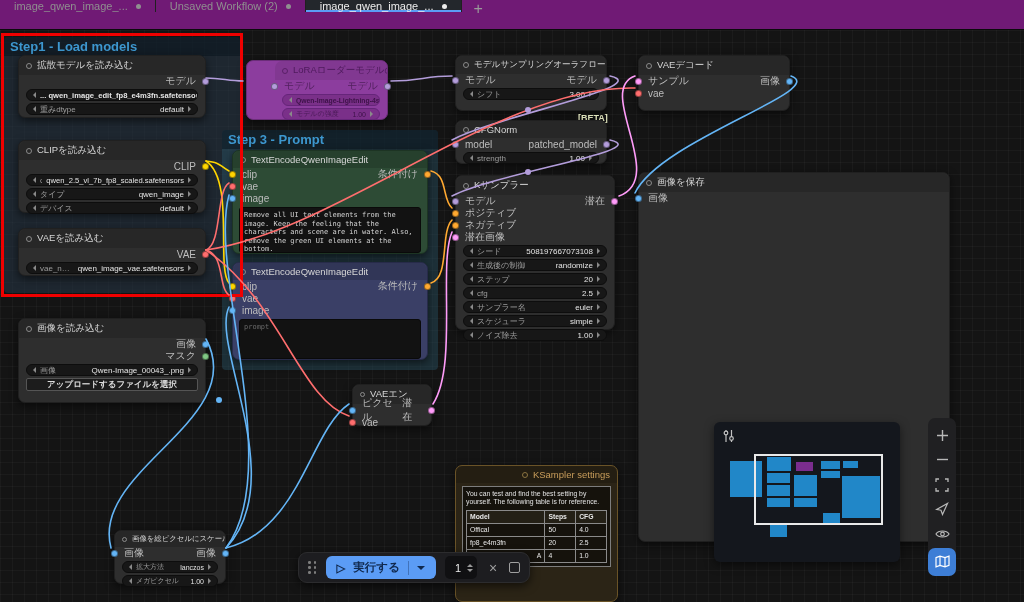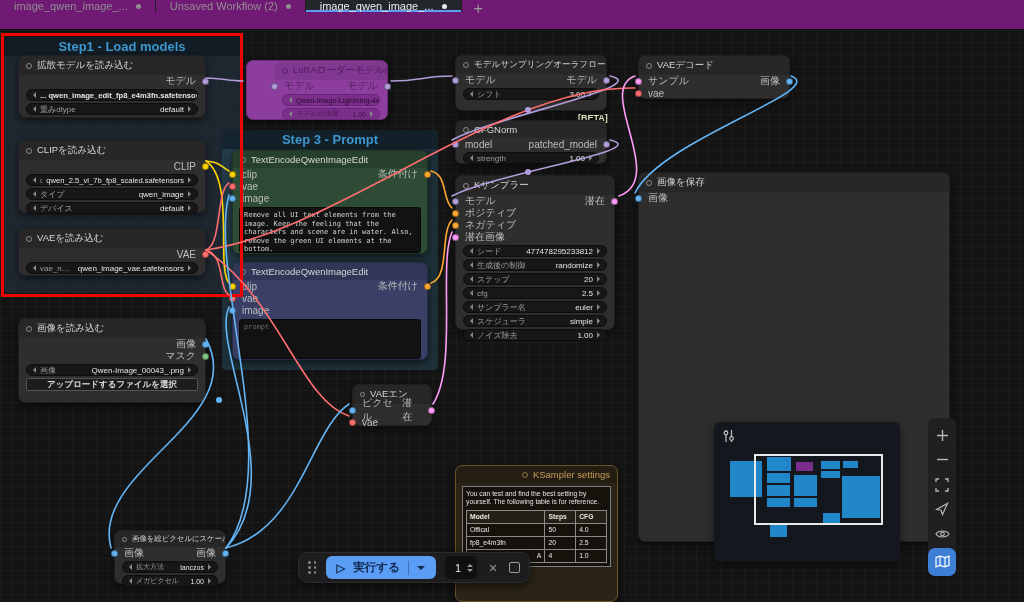--- a/index.html
+++ b/index.html
@@ -19,21 +19,21 @@
   .tab-add { display:flex; align-items:center; padding:0 12px; color:#9a9a9a; font-size:16px; cursor:pointer; }
   
   .canvas { position:absolute; top:30px; left:0; right:0; bottom:0;
     background-image:
       linear-gradient(rgba(255,255,255,0.03) 1px, transparent 1px),
       linear-gradient(90deg, rgba(255,255,255,0.03) 1px, transparent 1px);
     background-size:12px 12px; }
   
   .group { position:absolute; border-radius:4px; z-index:1; }
   .group-title { font-size:13px; font-weight:bold; color:#3d97cf; padding:2px 6px;
-    background:rgba(10,20,30,0.55); border-radius:4px 4px 0 0; white-space:nowrap; overflow:hidden;text-align:center; }
+    background:rgba(10,20,30,0.55); border-radius:4px 4px 0 0; white-space:nowrap; overflow:hidden; }
   .g-blue  { background:rgba(40,58,76,0.50); }
   .g-teal  { background:rgba(42,88,108,0.42); }
   
   .annotation { position:absolute; border:3px solid #f00000; z-index:4; pointer-events:none; }
   
   .node { position:absolute; background:#2e2e2e; border:1px solid #202020; border-radius:7px;
     box-shadow:0 3px 8px rgba(0,0,0,0.55); z-index:3; font-size:9px; }
   .ntitle { display:flex; align-items:center; gap:5px; padding:3px 7px; font-size:9.5px;
     color:#d6d6d6; background:rgba(0,0,0,0.14); border-radius:7px 7px 0 0; white-space:nowrap; overflow:hidden; }
   .cdot { flex:0 0 auto; width:6px; height:6px; border:1.5px solid #8a8a8a; border-radius:50%; }
@@ -398,21 +398,21 @@
         <span class="sdot in" style="background:#ffa931"></span>
       <span>ネガティブ</span>
       </div>
     <div class="srow">
         <span class="sdot in" style="background:#ff9cf9"></span>
       <span>潜在画像</span>
       </div>
     <div class="widget">
         <span class="arr-l"></span>
       <span class="wlabel">シード</span>
-      <span class="wvalue">477478295233812</span>
+      <span class="wvalue">508197667073108</span>
       <span class="arr-r"></span>
       </div>
     <div class="widget">
         <span class="arr-l"></span>
       <span class="wlabel">生成後の制御</span>
       <span class="wvalue">randomize</span>
       <span class="arr-r"></span>
       </div>
     <div class="widget">
         <span class="arr-l"></span>
@@ -439,21 +439,21 @@
       <span class="arr-r"></span>
       </div>
     <div class="widget">
         <span class="arr-l"></span>
       <span class="wlabel">ノイズ除去</span>
       <span class="wvalue">1.00</span>
       <span class="arr-r"></span>
       </div>
   </div>
 
-  <div class="node" style="left:638px;top:55px;width:152px;height:44px;">
+  <div class="node" style="left:638px;top:55px;width:152px;height:56px;">
     <div class="ntitle">
         <span class="cdot"></span>
       <span>VAEデコード</span>
       </div>
     <div class="srow" style="justify-content:space-between;">
       <span class="sdot in" style="background:#ff9cf9"></span>
       <span>サンプル</span>
       <span>画像</span>
       <span class="sdot out" style="background:#64b5f6"></span>
       </div>

